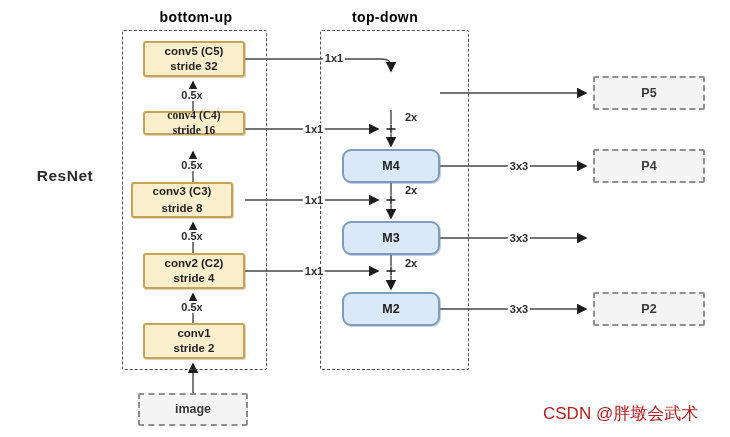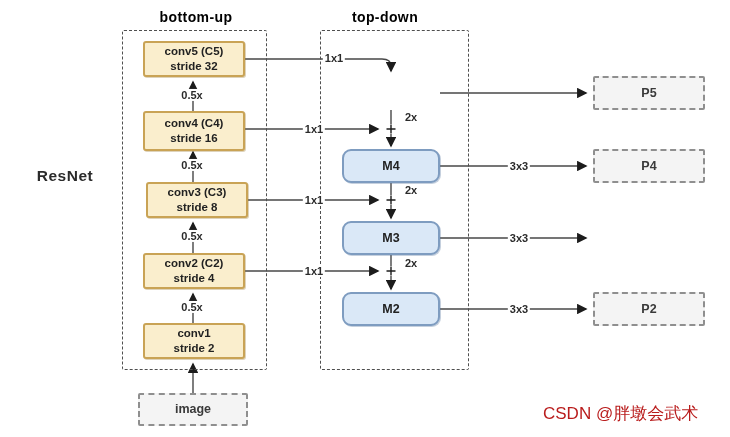--- a/index.html
+++ b/index.html
@@ -101,25 +101,25 @@
 
   <div class="group-title" style="left:196px;top:17px;">bottom-up</div>
   <div class="group-title" style="left:385px;top:17px;">top-down</div>
 
   <div class="resnet-label" style="left:65px;top:176px;">ResNet</div>
 
   <div class="node conv-node" style="left:143px;top:41px;width:102px;height:36px;">
     <span>conv5 (C5)</span>
     <span>stride 32</span>
   </div>
-  <div class="node conv-node" style="left:143px;top:111px;width:102px;height:40px;">
+  <div class="node conv-node" style="left:143px;top:111px;width:102px;height:24px;font-family:Liberation Serif, serif;">
     <span>conv4 (C4)</span>
     <span>stride 16</span>
   </div>
-  <div class="node conv-node" style="left:146px;top:182px;width:102px;height:36px;">
+  <div class="node conv-node" style="left:131px;top:182px;width:102px;height:36px;justify-content:space-between;">
     <span>conv3 (C3)</span>
     <span>stride 8</span>
   </div>
   <div class="node conv-node" style="left:143px;top:253px;width:102px;height:36px;">
     <span>conv2 (C2)</span>
     <span>stride 4</span>
   </div>
   <div class="node conv-node" style="left:143px;top:323px;width:102px;height:36px;">
     <span>conv1</span>
     <span>stride 2</span>

